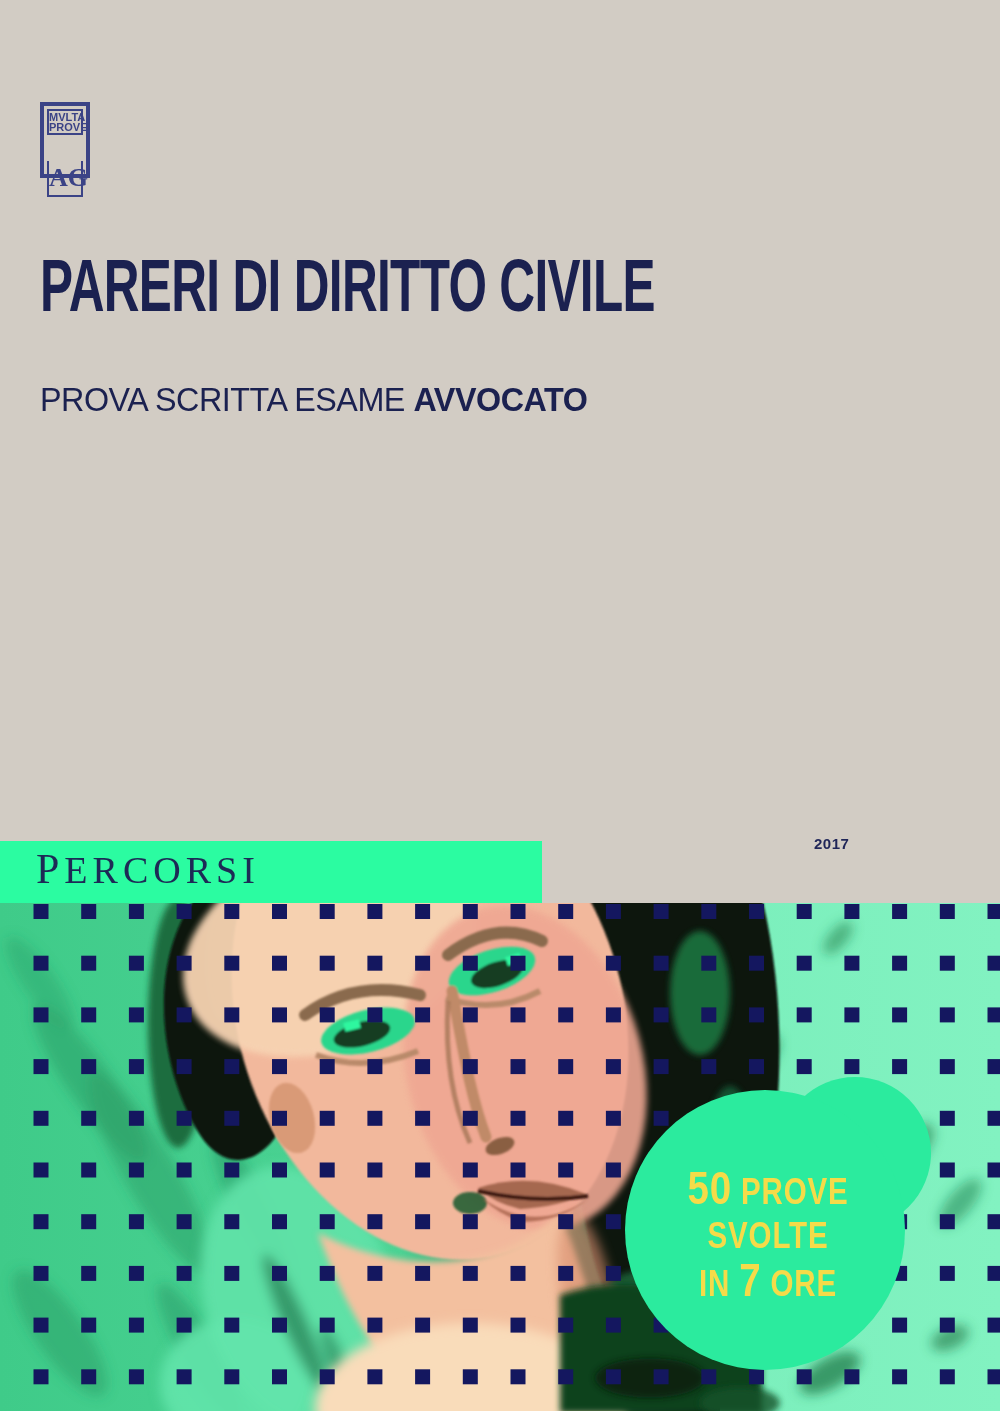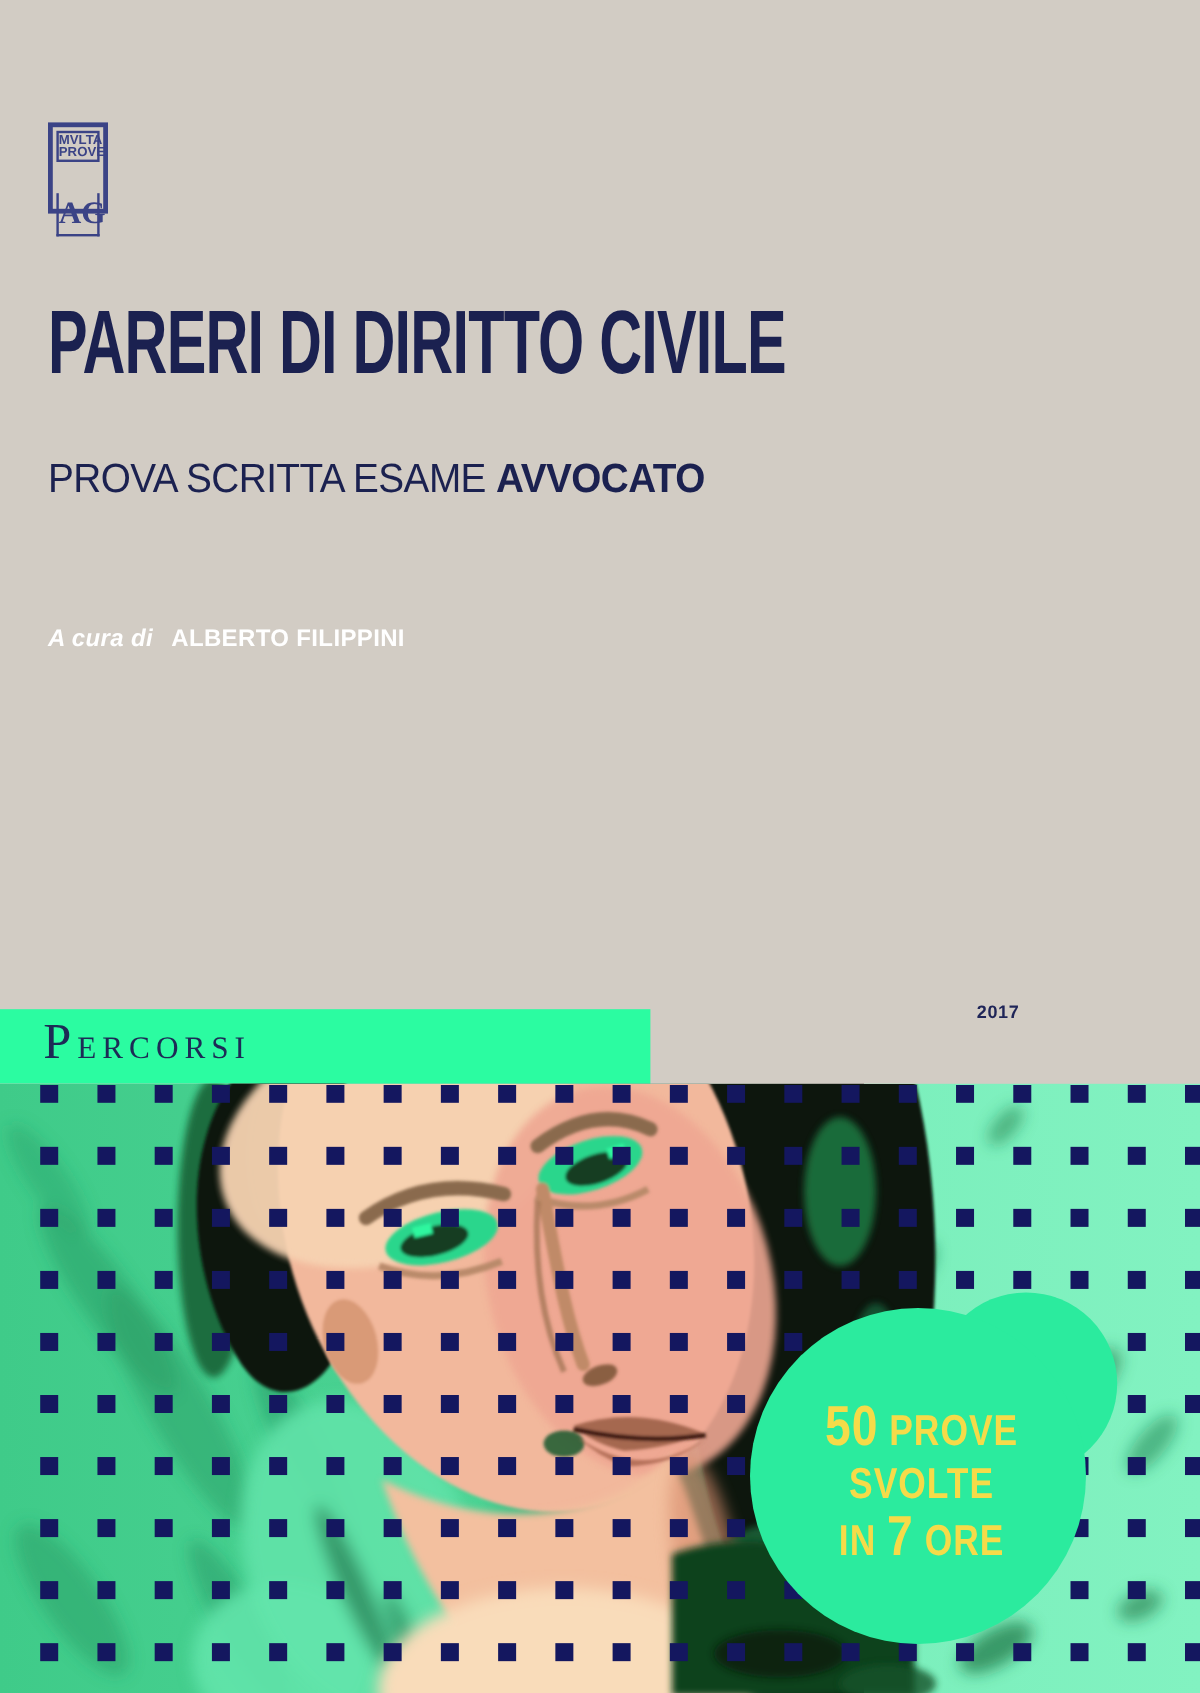--- a/index.html
+++ b/index.html
@@ -31,21 +31,21 @@
         font-weight:bold;white-space:nowrap;letter-spacing:0.3px;}
   .curator .prefix{font-style:italic;margin-right:10px;}
   .year{position:absolute;left:814px;top:835px;font-size:15px;font-weight:bold;
         color:#1f2558;letter-spacing:0.5px;}
 
   
   .band{position:absolute;left:0;top:841px;width:542px;height:62px;background:#2bfca1;}
   .band-label{position:absolute;left:36px;bottom:10px;color:#1d2a56;
         font-family:"Liberation Serif",serif;white-space:nowrap;}
   .band-label .cap{font-size:42px;letter-spacing:5px;}
-  .band-label .rest{font-size:26px;letter-spacing:5px;}
+  .band-label .rest{font-size:38px;letter-spacing:5px;}
 
   
   .artwork{position:absolute;left:0;top:903px;width:1000px;height:508px;}
 
   
   .badge-text{position:absolute;left:630px;top:1166px;width:276px;text-align:center;
         color:#f5db49;font-weight:bold;transform:scaleX(0.82);line-height:44px;
         white-space:nowrap;}
   .badge-text .ln{font-size:36px;letter-spacing:1px;}
   .badge-text .num{font-size:47px;}
@@ -60,24 +60,20 @@
       <div>MVLTA</div>
       <div>PROVE</div>
     </div>
     <div class="logo-bottom">AG</div>
   </div>
 
   <h1 class="title">PARERI DI DIRITTO CIVILE</h1>
   <div class="subtitle">
     <span>PROVA SCRITTA ESAME</span>
     <b>AVVOCATO</b>
-  </div>
-  <div class="curator">
-    <span class="prefix">A cura di</span>
-    <span>ALBERTO FILIPPINI</span>
   </div>
 
   <div class="year">2017</div>
   <div class="band">
     <div class="band-label">
       <span class="cap">P</span><span class="rest">ERCORSI</span>
     </div>
   </div>
 
   <svg class="artwork" viewBox="0 0 1000 508" xmlns="http://www.w3.org/2000/svg" preserveAspectRatio="none">

